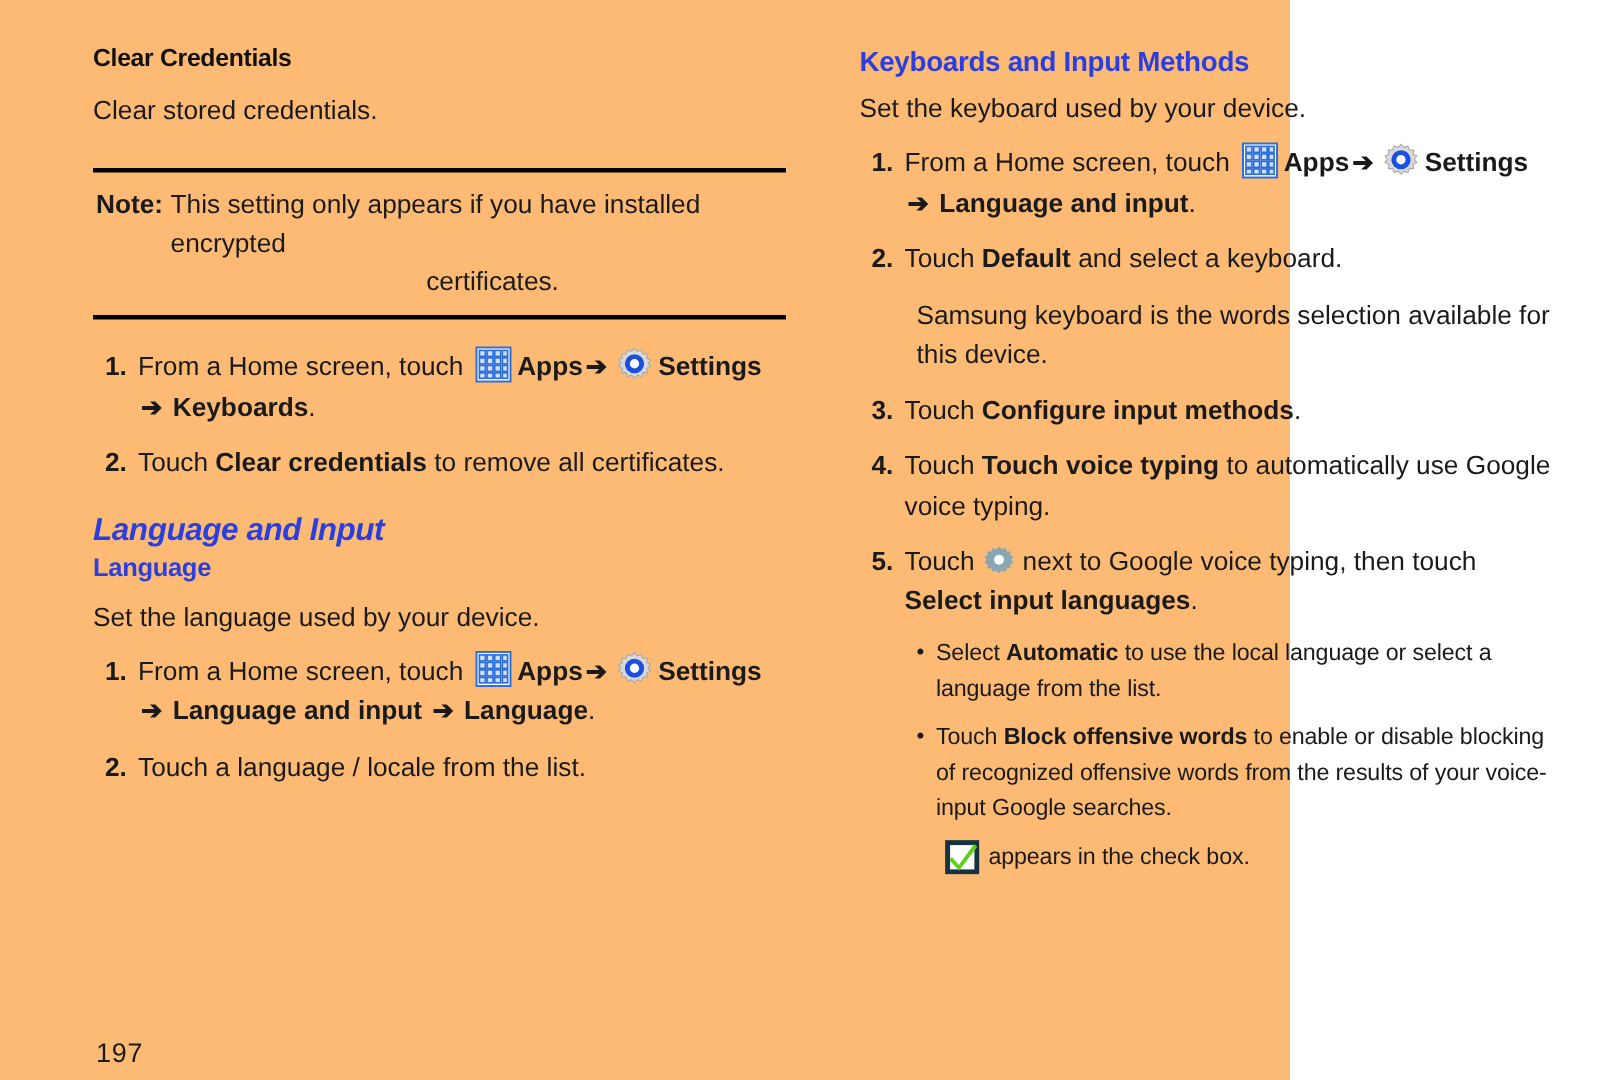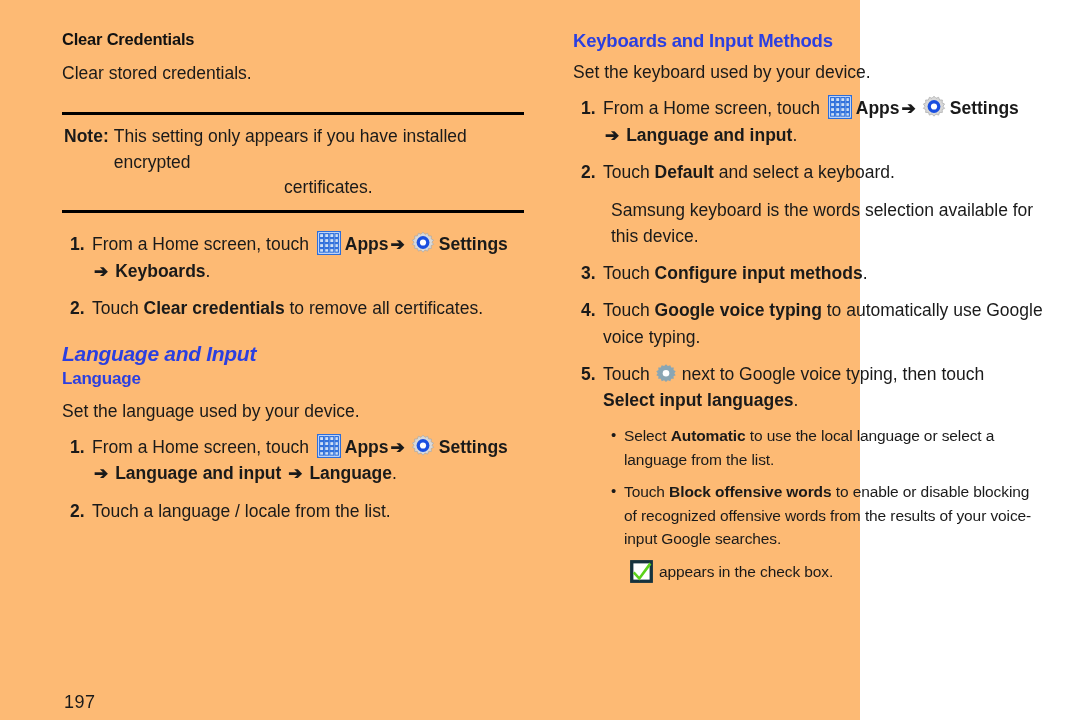--- a/index.html
+++ b/index.html
@@ -375,21 +375,21 @@
 
     <ol class="steps">
 
       <li>
         <span class="num">3.</span>
         <span class="step-body"><span>Touch</span> <b>Configure input methods</b><span>.</span></span>
       </li>
 
       <li>
         <span class="num">4.</span>
-        <span class="step-body"><span>Touch</span> <b>Google voice typing</b> <span>to automatically use Google voice typing.</span></span>
+        <span class="step-body"><span>Touch</span> <b>Touch voice typing</b> <span>to automatically use Google voice typing.</span></span>
       </li>
 
       <li>
         <span class="num">5.</span>
         <span class="step-body"><span>Touch</span><span class="icon gear-small">
             <svg viewBox="0 0 22 22" width="22" height="22">
               <path fill="#8aa6b4" d="M11 1.3 L12.9 3.1 L15.3 2.2 L16.2 4.6 L18.8 4.6 L18.5 7.1 L20.7 8.2
                        L19.3 10.2 L20.7 12.2 L18.5 13.3 L18.8 15.8 L16.2 15.8 L15.3 18.2 L12.9 17.3
                        L11 19.1 L9.1 17.3 L6.7 18.2 L5.8 15.8 L3.2 15.8 L3.5 13.3 L1.3 12.2 L2.7 10.2
                        L1.3 8.2 L3.5 7.1 L3.2 4.6 L5.8 4.6 L6.7 2.2 L9.1 3.1 Z"></path>

